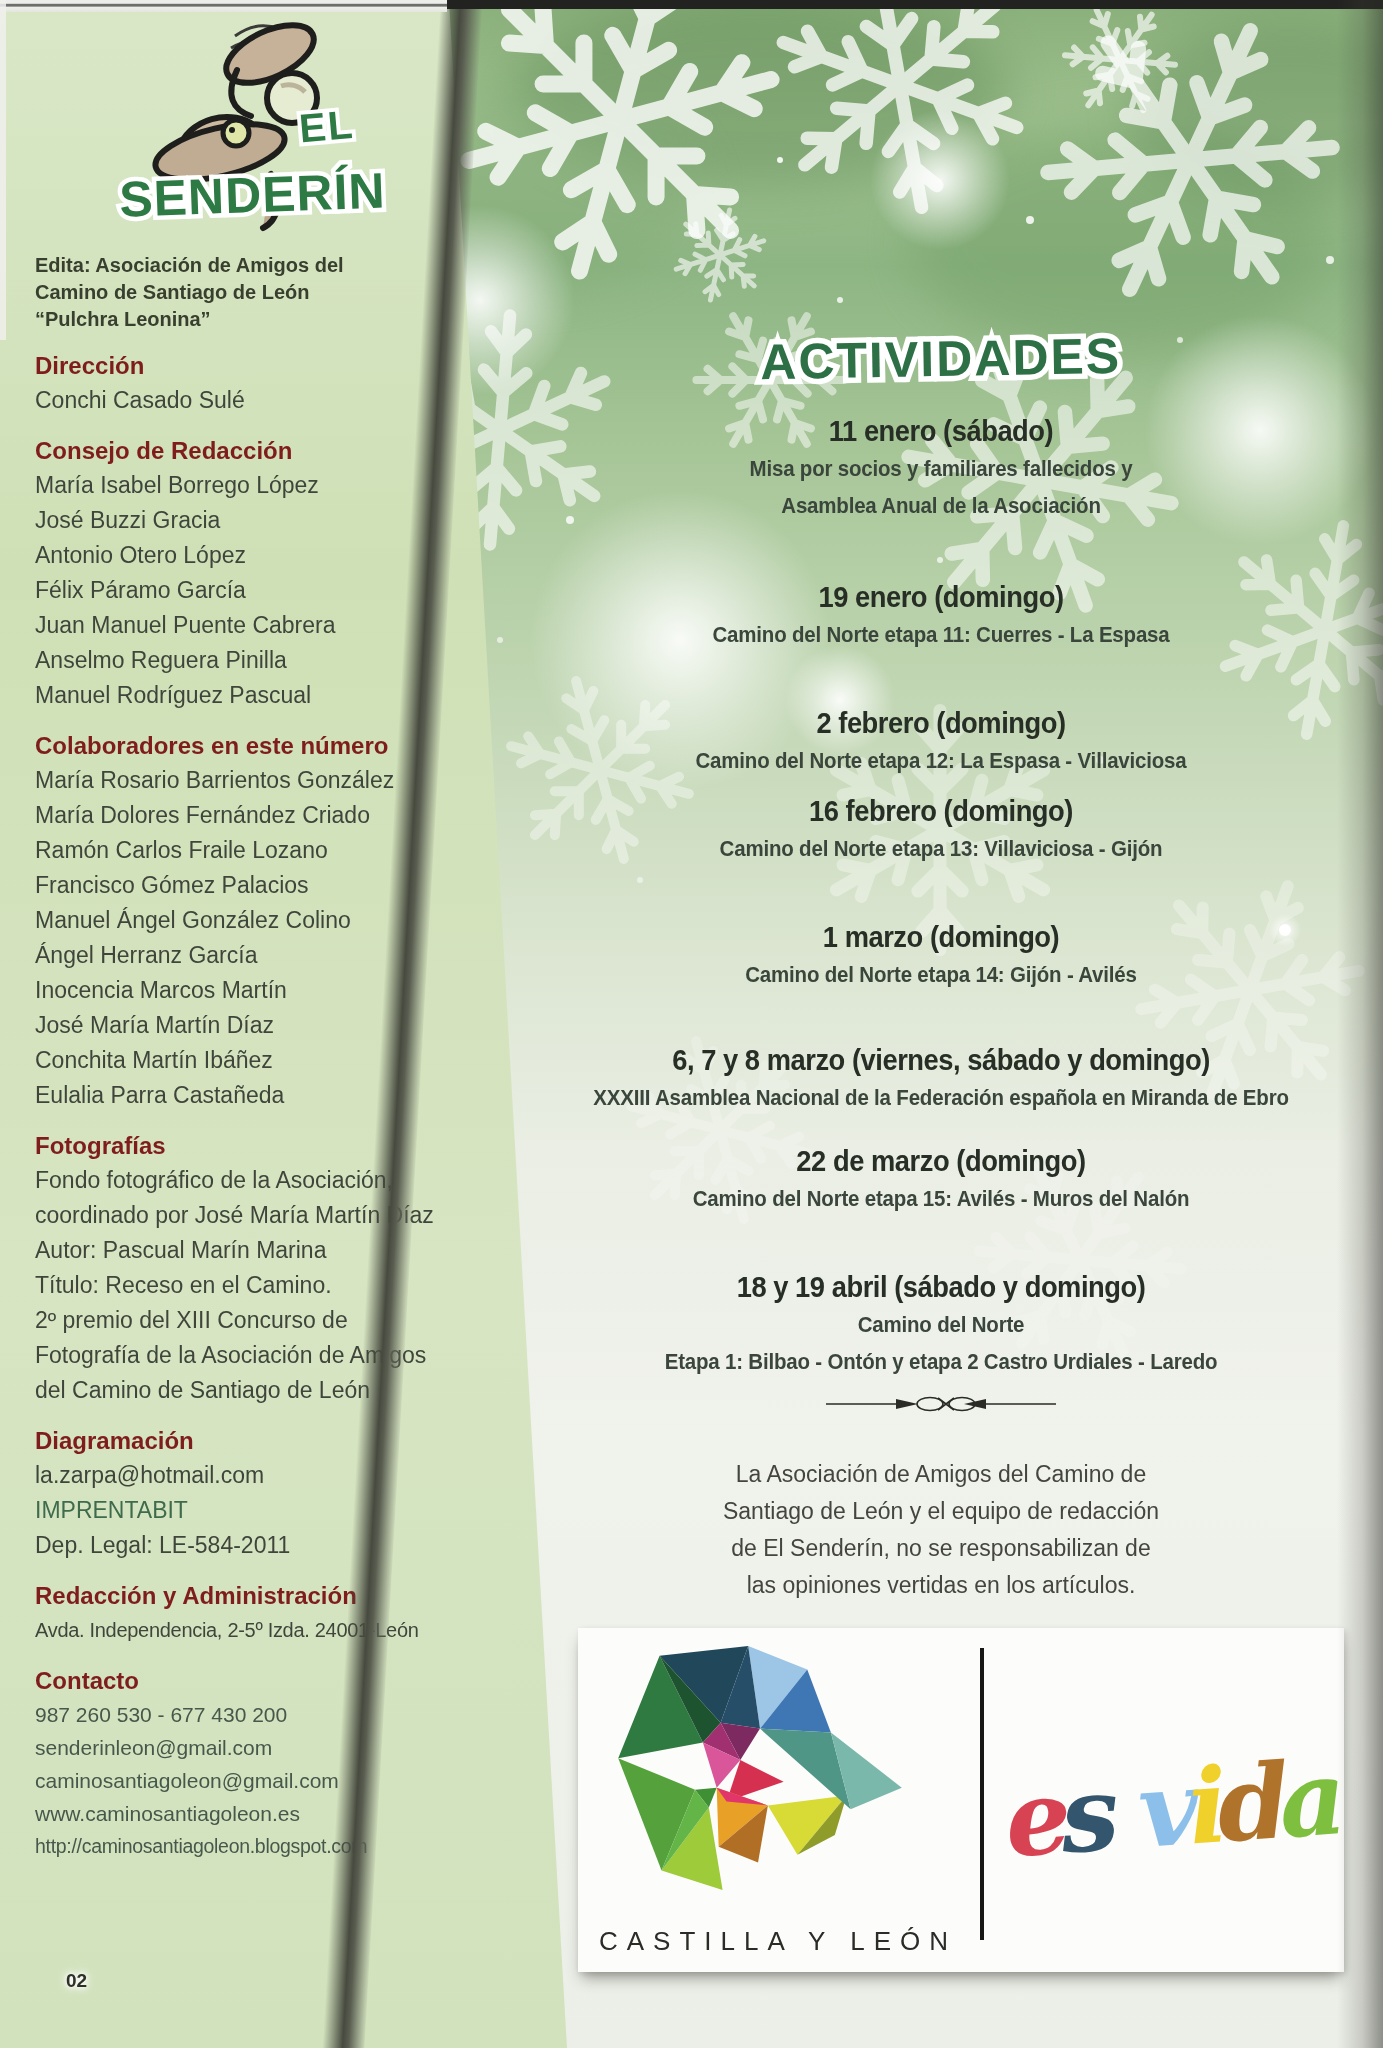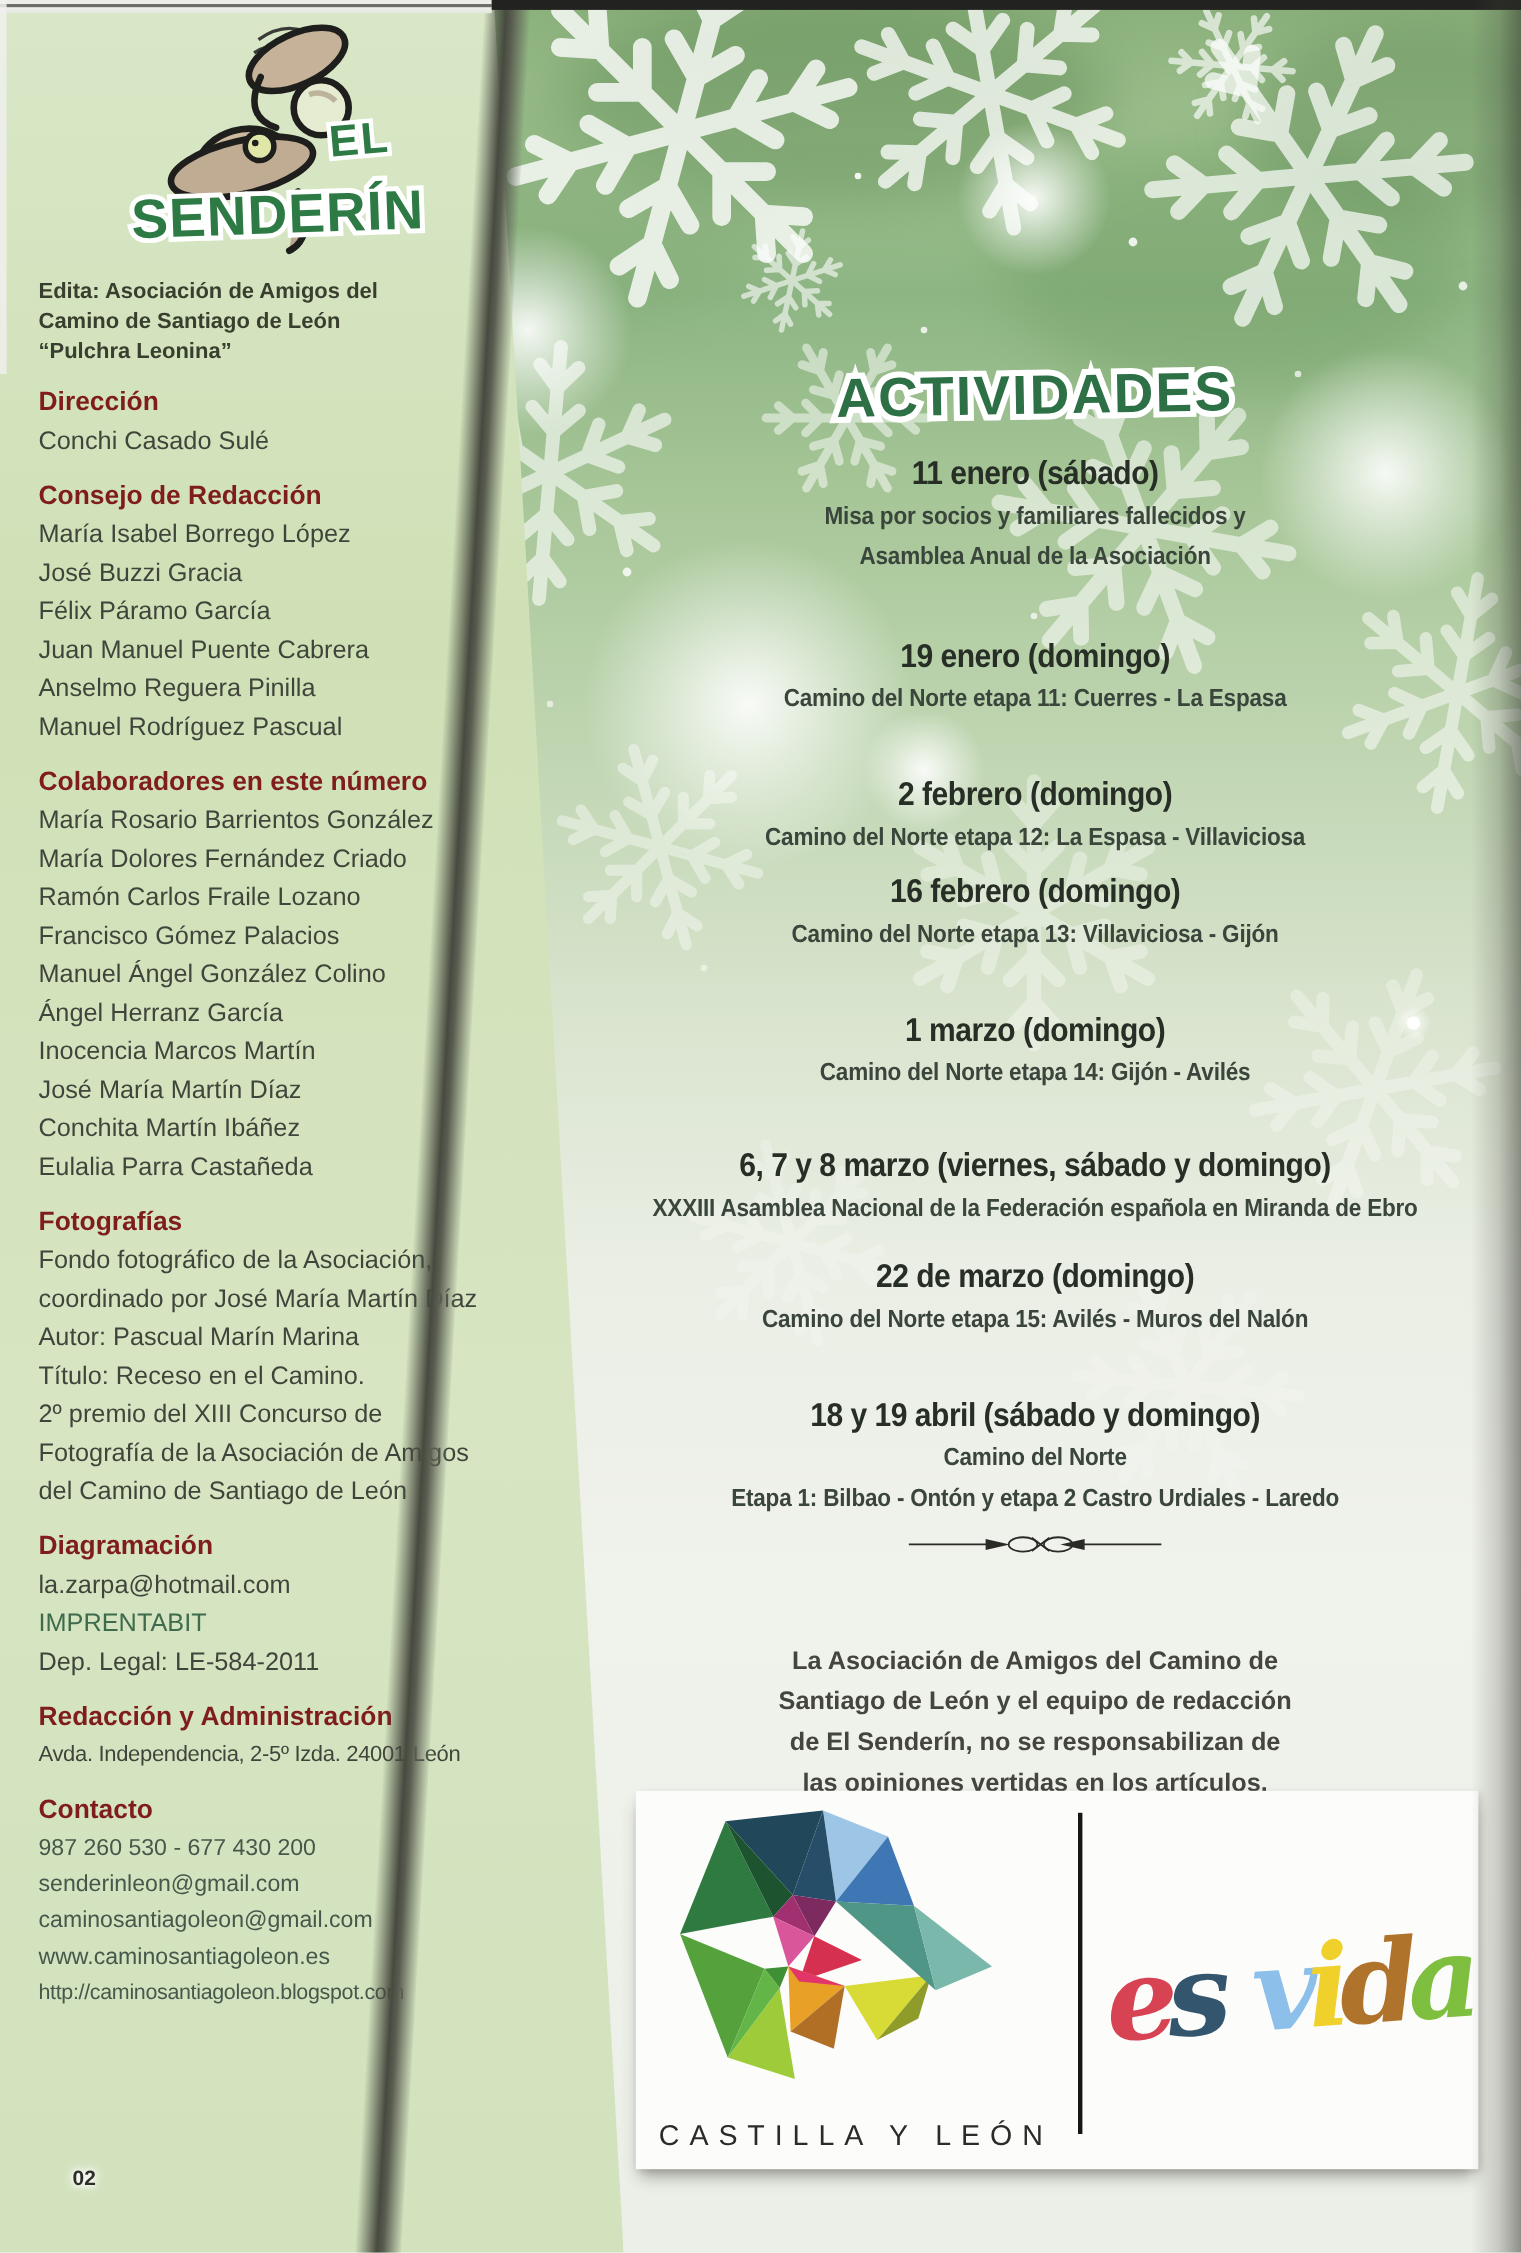--- a/index.html
+++ b/index.html
@@ -33,22 +33,22 @@
 
   
   .act-title{position:absolute;left:537px;top:316px;width:808px;height:80px;}
   .acts{position:absolute;left:537px;top:0;width:808px;height:1420px;
         transform:scaleX(0.91);transform-origin:50% 50%;}
   .act{position:absolute;left:0;width:100%;text-align:center;}
   .act .d{font-size:30px;line-height:38px;font-weight:bold;color:#272e26;letter-spacing:-0.5px;}
   .act .l{font-size:22.5px;line-height:37px;font-weight:bold;color:#3a453b;letter-spacing:-0.2px;margin-top:0;}
   .act .l:first-of-type{margin-top:8px;}
   .ornament{position:absolute;left:826px;top:1392px;width:230px;height:24px;}
-  .disclaimer{position:absolute;left:537px;top:1491px;width:808px;text-align:center;
-              font-size:23px;line-height:37px;font-weight:bold;color:#45453f;}
+  .disclaimer{position:absolute;left:537px;top:1456px;width:808px;text-align:center;
+              font-size:23px;line-height:37px;font-weight:normal;color:#45453f;}
 
   
   .brandbox{position:absolute;left:578px;top:1628px;width:766px;height:344px;
             background:#fcfcfa;box-shadow:0 10px 14px -4px rgba(60,60,52,0.45),2px 2px 6px rgba(0,0,0,0.12);}
   .star{position:absolute;left:18px;top:12px;width:330px;height:256px;}
   .region{position:absolute;left:0;top:298px;width:400px;text-align:center;
           font-size:26px;letter-spacing:9px;color:#2b2b27;}
   .vline{position:absolute;left:402px;top:20px;width:4px;height:292px;background:#16161");
   }
   .vline{position:absolute;left:402px;top:20px;width:4px;height:292px;background:#161614;}
@@ -185,20 +185,21 @@
 
     <div class="blk">
       <div class="h">Dirección</div>
       <div class="n">Conchi Casado Sulé</div>
     </div>
 
     <div class="blk">
       <div class="h">Consejo de Redacción</div>
       <div class="n">María Isabel Borrego López</div>
       <div class="n">José Buzzi Gracia</div>
+      <div class="n">Antonio Otero López</div>
       <div class="n">Félix Páramo García</div>
       <div class="n">Juan Manuel Puente Cabrera</div>
       <div class="n">Anselmo Reguera Pinilla</div>
       <div class="n">Manuel Rodríguez Pascual</div>
     </div>
 
     <div class="blk">
       <div class="h">Colaboradores en este número</div>
       <div class="n">María Rosario Barrientos González</div>
       <div class="n">María Dolores Fernández Criado</div>

